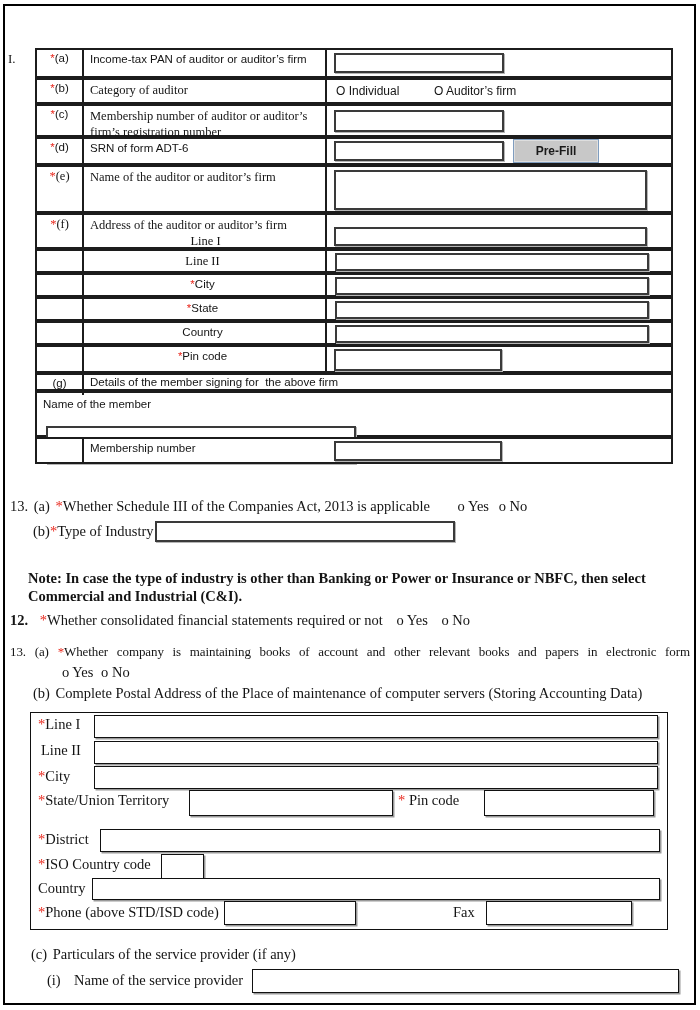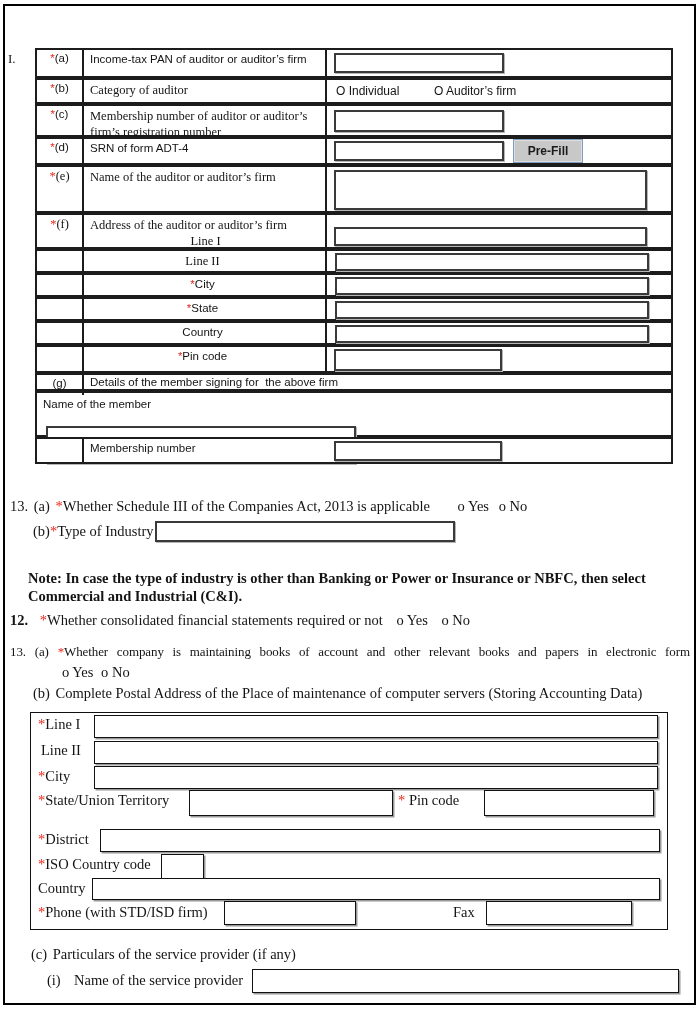--- a/index.html
+++ b/index.html
@@ -70,24 +70,24 @@
     <div class="c3">
         <input class="inp" style="left: 7px; top: 4px; width: 170px; height: 22px;">
       </div>
   </div>
 
   <div class="trow" style="top:137px;height:28px;">
     <div class="c1 sans">
         <span class="red">*</span>
         <span>(d)</span>
       </div>
-    <div class="c2 sans">SRN of form ADT-4</div>
+    <div class="c2 sans">SRN of form ADT-6</div>
     <div class="c3">
       <input class="inp" style="left: 7px; top: 2px; width: 170px; height: 20px;">
-      <button class="prefill" style="left:186px;top:0px;width:70px;height:24px;">Pre-Fill</button>
+      <button class="prefill" style="left:186px;top:0px;width:86px;height:24px;">Pre-Fill</button>
     </div>
   </div>
 
   <div class="trow" style="top:165px;height:48px;">
     <div class="c1 serif">
         <span class="red">*</span>
         <span>(e)</span>
       </div>
     <div class="c2 serif">Name of the auditor or auditor’s firm</div>
     <div class="c3">
@@ -216,21 +216,21 @@
   <div class="abs big" style="left:38px;top:792px;"><span class="red">*</span><span>State/Union Territory</span></div>
   <input class="inp2" style="left: 189px; top: 790px; width: 204px; height: 26px;">
   <div class="abs big" style="left:398px;top:792px;"><span class="red">*</span><span> Pin code</span></div>
   <input class="inp2" style="left: 484px; top: 790px; width: 170px; height: 26px;">
   <div class="abs big" style="left:38px;top:831px;"><span class="red">*</span><span>District</span></div>
   <input class="inp2" style="left: 100px; top: 829px; width: 560px; height: 23px;">
   <div class="abs big" style="left:38px;top:856px;"><span class="red">*</span><span>ISO Country code</span></div>
   <input class="inp2" style="left: 161px; top: 854px; width: 43px; height: 26px;">
   <div class="abs big" style="left:38px;top:880px;">Country</div>
   <input class="inp2" style="left: 92px; top: 878px; width: 568px; height: 22px;">
-  <div class="abs big" style="left:38px;top:904px;"><span class="red">*</span><span>Phone (with STD/ISD firm)</span></div>
+  <div class="abs big" style="left:38px;top:904px;"><span class="red">*</span><span>Phone (above STD/ISD code)</span></div>
   <input class="inp2" style="left: 224px; top: 901px; width: 132px; height: 24px;">
   <div class="abs big" style="left:453px;top:904px;">Fax</div>
   <input class="inp2" style="left: 486px; top: 901px; width: 146px; height: 24px;">
 
   <div class="abs big" style="left:31px;top:946px;">
     <span>(c)</span>
     <span style="margin-left:2px;">Particulars of the service provider (if any)</span>
   </div>
   <div class="abs big" style="left:47px;top:972px;">(i)</div>
   <div class="abs big" style="left:74px;top:972px;">Name of the service provider</div>

